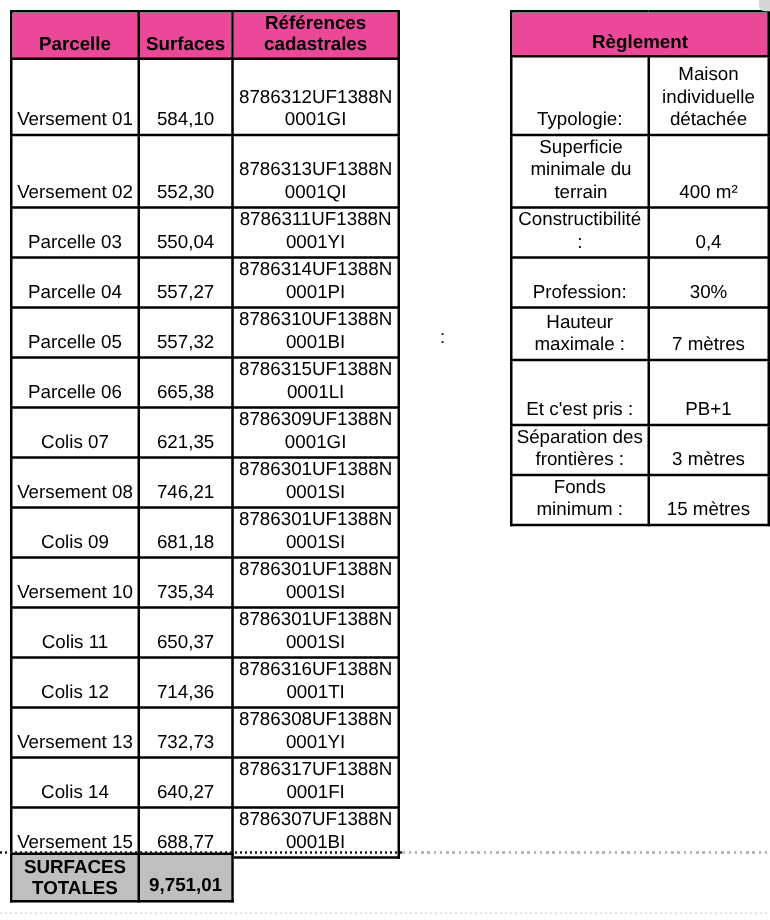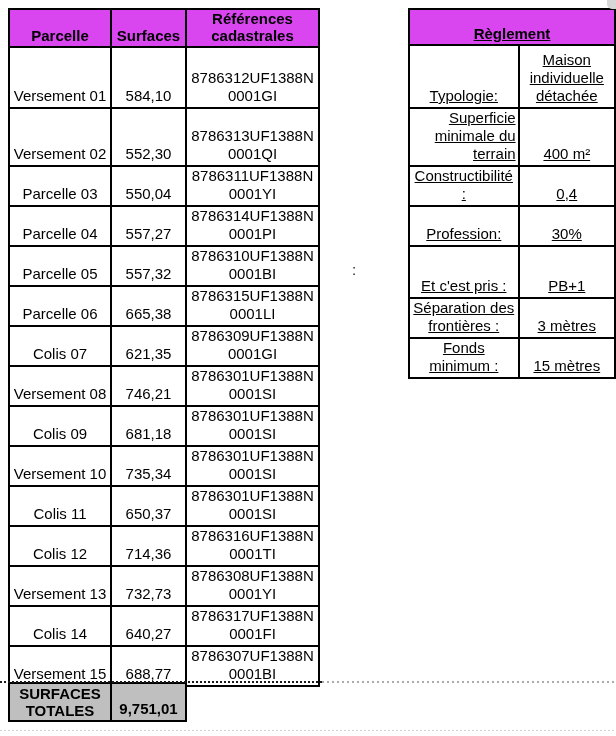--- a/index.html
+++ b/index.html
@@ -12,29 +12,29 @@
   td,th{
     border:2px solid #000;
     padding:0 2px 2px 2px;
     vertical-align:bottom;
     text-align:center;
     line-height:18px;
     overflow:hidden;
     font-weight:normal;
   }
   .hdr{
-    background:#d946ef;
+    background:#ec4899;
     font-weight:bold;
     line-height:17px;
   }
   #left-table{left:8px;top:8px;}
   #left-table tr.hrow{height:36px;}
   .ref,.rlabel,.rvalue,.pre{white-space:pre-line;}
-  #right-table{left:408px;top:8px;text-decoration:underline;}
-  #right-table .left{text-align:right;padding-left:4px;}
+  #right-table{left:408px;top:8px;}
+  #right-table .left{text-align:center;padding-left:4px;}
   #totals-table{left:8px;top:682px;}
   #totals-table td{
     background:#bfbfbf;font-weight:bold;
   }
   #totals-table tr{height:38px;}
   .totals-label{line-height:17px;vertical-align:middle;padding-bottom:0;}
   .pb-line{position:absolute;height:2px;}
   .pb-dark{
     left:0;top:681px;width:322px;
     background:repeating-linear-gradient(90deg,#1a1a1a 0 2px,transparent 2px 4px);
@@ -205,20 +205,25 @@
       </tr>
       <tr style="height: 40px;">
         <td class="rlabel">Constructibilité
 :</td>
         <td class="rvalue">0,4</td>
       </tr>
       <tr style="height: 40px; margin-left: 47px;">
         <td class="rlabel">Profession:</td>
         <td class="rvalue">30%</td>
       </tr>
+      <tr style="height: 42px;">
+        <td class="rlabel">Hauteur
+maximale :</td>
+        <td class="rvalue">7 mètres</td>
+      </tr>
       <tr style="height: 52px;">
         <td class="rlabel">Et c'est pris :</td>
         <td class="rvalue">PB+1</td>
       </tr>
       <tr style="height: 38px;">
         <td class="rlabel">Séparation des
 frontières :</td>
         <td class="rvalue">3 mètres</td>
       </tr>
       <tr style="height: 40px;">

